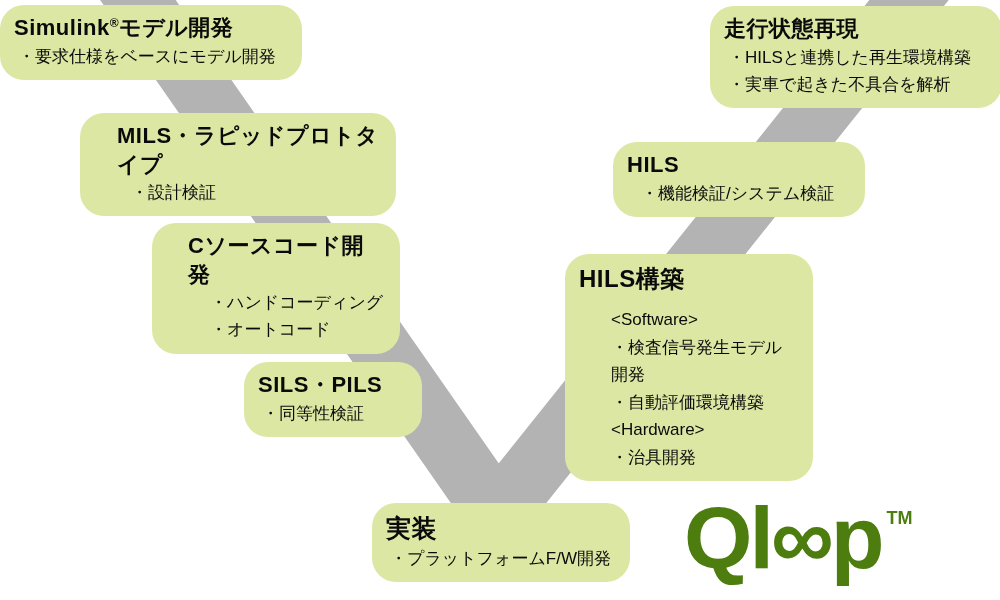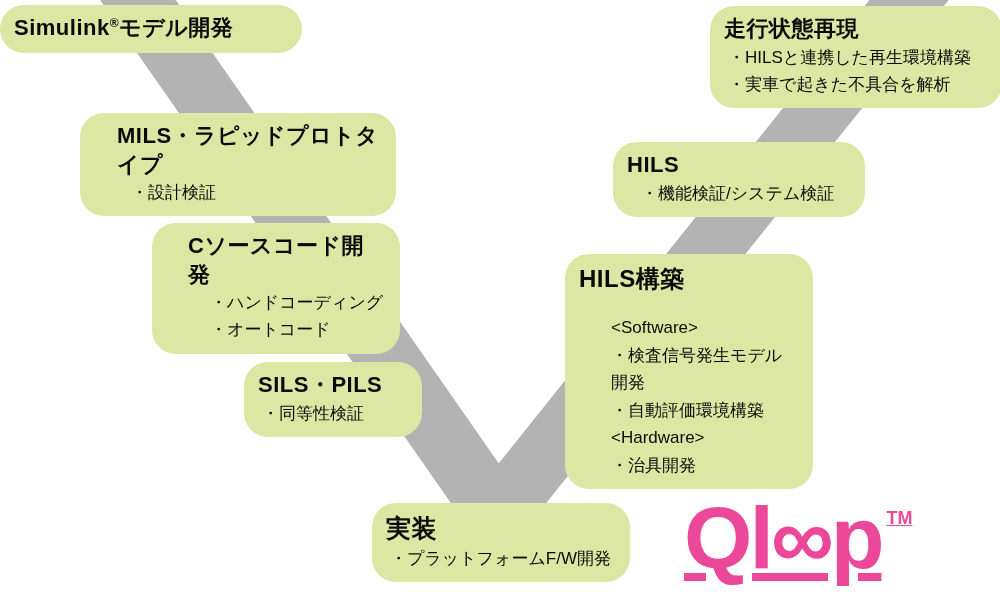--- a/index.html
+++ b/index.html
@@ -36,33 +36,32 @@
   #box-simulink   { left: 0px;   top: 5px;   width: 302px; }
   #box-mils       { left: 80px;  top: 113px; width: 316px; padding-left: 37px; }
   #box-csource    { left: 152px; top: 223px; width: 248px; padding-left: 36px; }
   #box-sils       { left: 244px; top: 362px; width: 178px; }
   #box-jisso      { left: 372px; top: 503px; width: 258px; }
   #box-hilsbuild  { left: 565px; top: 254px; width: 248px; }
   #box-hils       { left: 613px; top: 142px; width: 252px; }
   #box-driving    { left: 710px; top: 6px;   width: 292px; }
 
   #box-jisso .box-title { text-align: left; font-size: 25px; }
-  #box-hilsbuild .box-title { font-size: 24px; margin-bottom: 20px; }
+  #box-hilsbuild .box-title { font-size: 24px; margin-bottom: 12px; }
   #box-hilsbuild .box-item { line-height: 1.62; margin-left: 32px; }
 
   
   .logo {
     position: absolute;
     left: 684px;
     top: 496px;
     z-index: 1;
-    color: #ec4899;
+    color: #4d7c0f;
     display: flex;
     align-items: flex-start;
-    text-decoration: underline;
   }
   .logo-text {
     font-size: 88px;
     font-weight: bold;
     line-height: 0.95;
     letter-spacing: -3px;
   }
   .logo-tm {
     font-size: 18px;
     font-weight: bold;
@@ -75,20 +74,21 @@
 <body>
 
 <div class="stage">
 
   <svg class="band-svg" width="1000" height="600" viewBox="0 0 1000 600" aria-hidden="true">
     <polyline points="110,-40 497,515 945,-45" fill="none" stroke="#b3b3b3" stroke-width="62" stroke-miterlimit="12"></polyline>
   </svg>
 
   <div class="box" id="box-simulink">
     <div class="box-title"><span>Simulink</span><sup>®</sup><span>モデル開発</span></div>
+    <div class="box-item ind-xs">・要求仕様をベースにモデル開発</div>
   </div>
 
   <div class="box" id="box-mils">
     <div class="box-title">MILS・ラピッドプロトタイプ</div>
     <div class="box-item ind-sm">・設計検証</div>
   </div>
 
   <div class="box" id="box-csource">
     <div class="box-title">Cソースコード開発</div>
     <div class="box-item ind-md">・ハンドコーディング</div>

